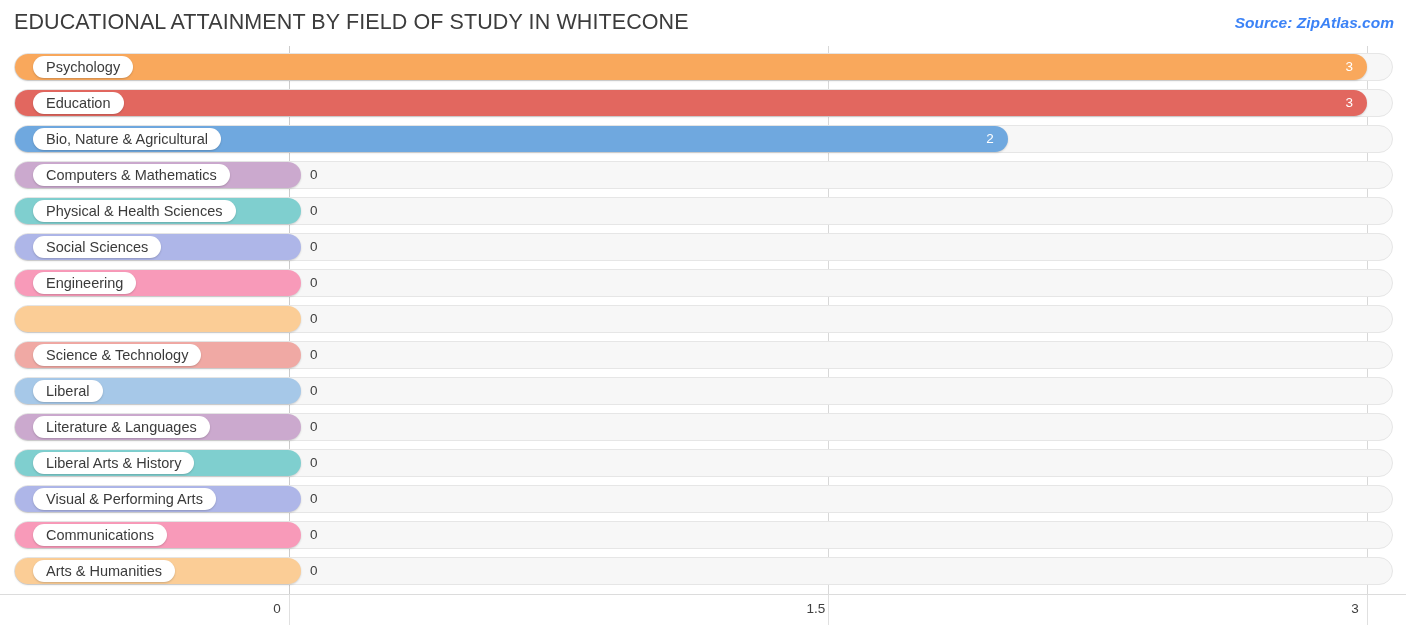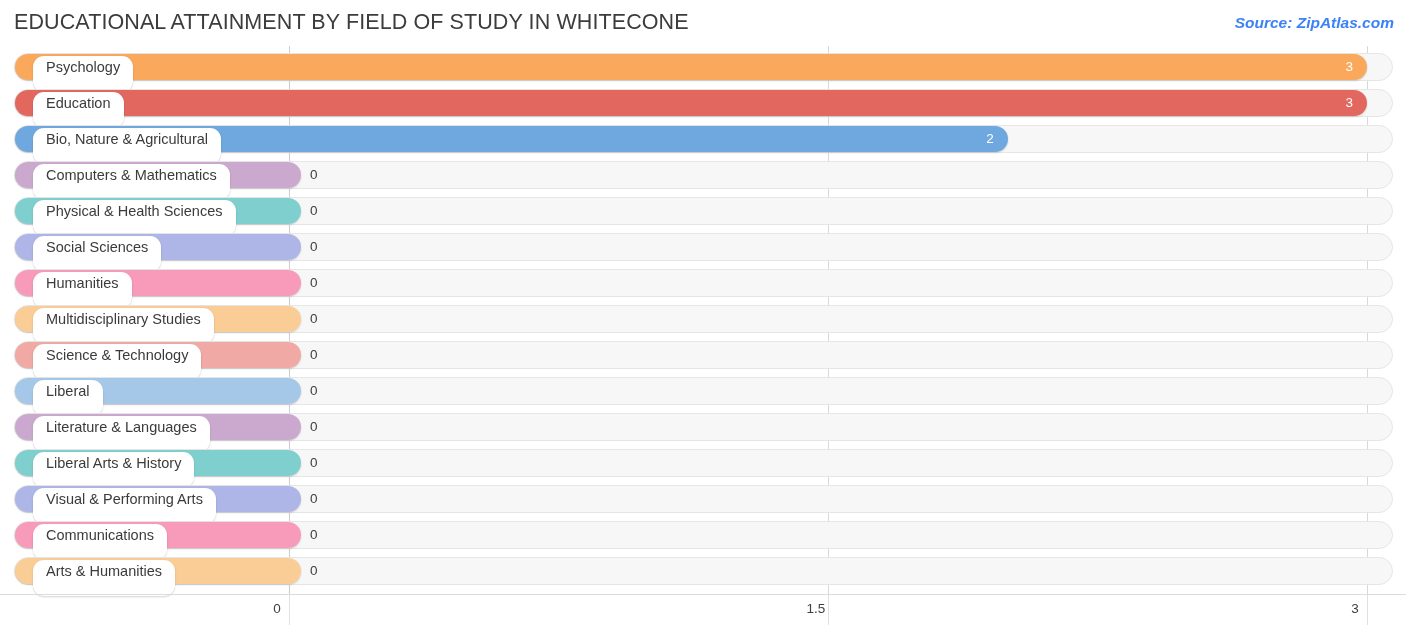--- a/index.html
+++ b/index.html
@@ -102,21 +102,21 @@
     position: absolute;
     top: 5px;
     height: 26px;
     line-height: 26px;
     font-size: 13.5px;
     color: #404040;
   }
   .pill {
     position: absolute;
     top: 7px;
-    height: 36px;
+    height: 22px;
     line-height: 22px;
     background: #ffffff;
     border-radius: 11px;
     padding: 0 13px;
     font-size: 14.5px;
     color: #3b3b3b;
     white-space: nowrap;
     box-shadow: 0 1px 2px rgba(0,0,0,0.18);
     box-sizing: border-box;
   }
@@ -194,27 +194,26 @@
     <div class="row" style="top: 183px;">
       <div class="track"></div>
       <div class="bar" style="width: 286px; background: rgb(174, 182, 232);"></div>
       <div class="bar-value-out" style="left: 310px;">0</div>
       <div class="pill" style="left: 33px;">Social Sciences</div>
     </div>
     <div class="row" style="top: 219px;">
       <div class="track"></div>
       <div class="bar" style="width: 286px; background: rgb(248, 154, 185);"></div>
       <div class="bar-value-out" style="left: 310px;">0</div>
-      <div class="pill" style="left: 33px;">Humanities</div>
+      <div class="pill" style="left: 33px;">Engineering</div>
     </div>
     <div class="row" style="top: 255px;">
       <div class="track"></div>
       <div class="bar" style="width: 286px; background: rgb(251, 205, 150);"></div>
       <div class="bar-value-out" style="left: 310px;">0</div>
-      <div class="pill" style="left: 33px;">Multidisciplinary Studies</div>
     </div>
     <div class="row" style="top: 291px;">
       <div class="track"></div>
       <div class="bar" style="width: 286px; background: rgb(240, 169, 164);"></div>
       <div class="bar-value-out" style="left: 310px;">0</div>
       <div class="pill" style="left: 33px;">Science &amp; Technology</div>
     </div>
     <div class="row" style="top: 327px;">
       <div class="track"></div>
       <div class="bar" style="width: 286px; background: rgb(166, 200, 232);"></div>

